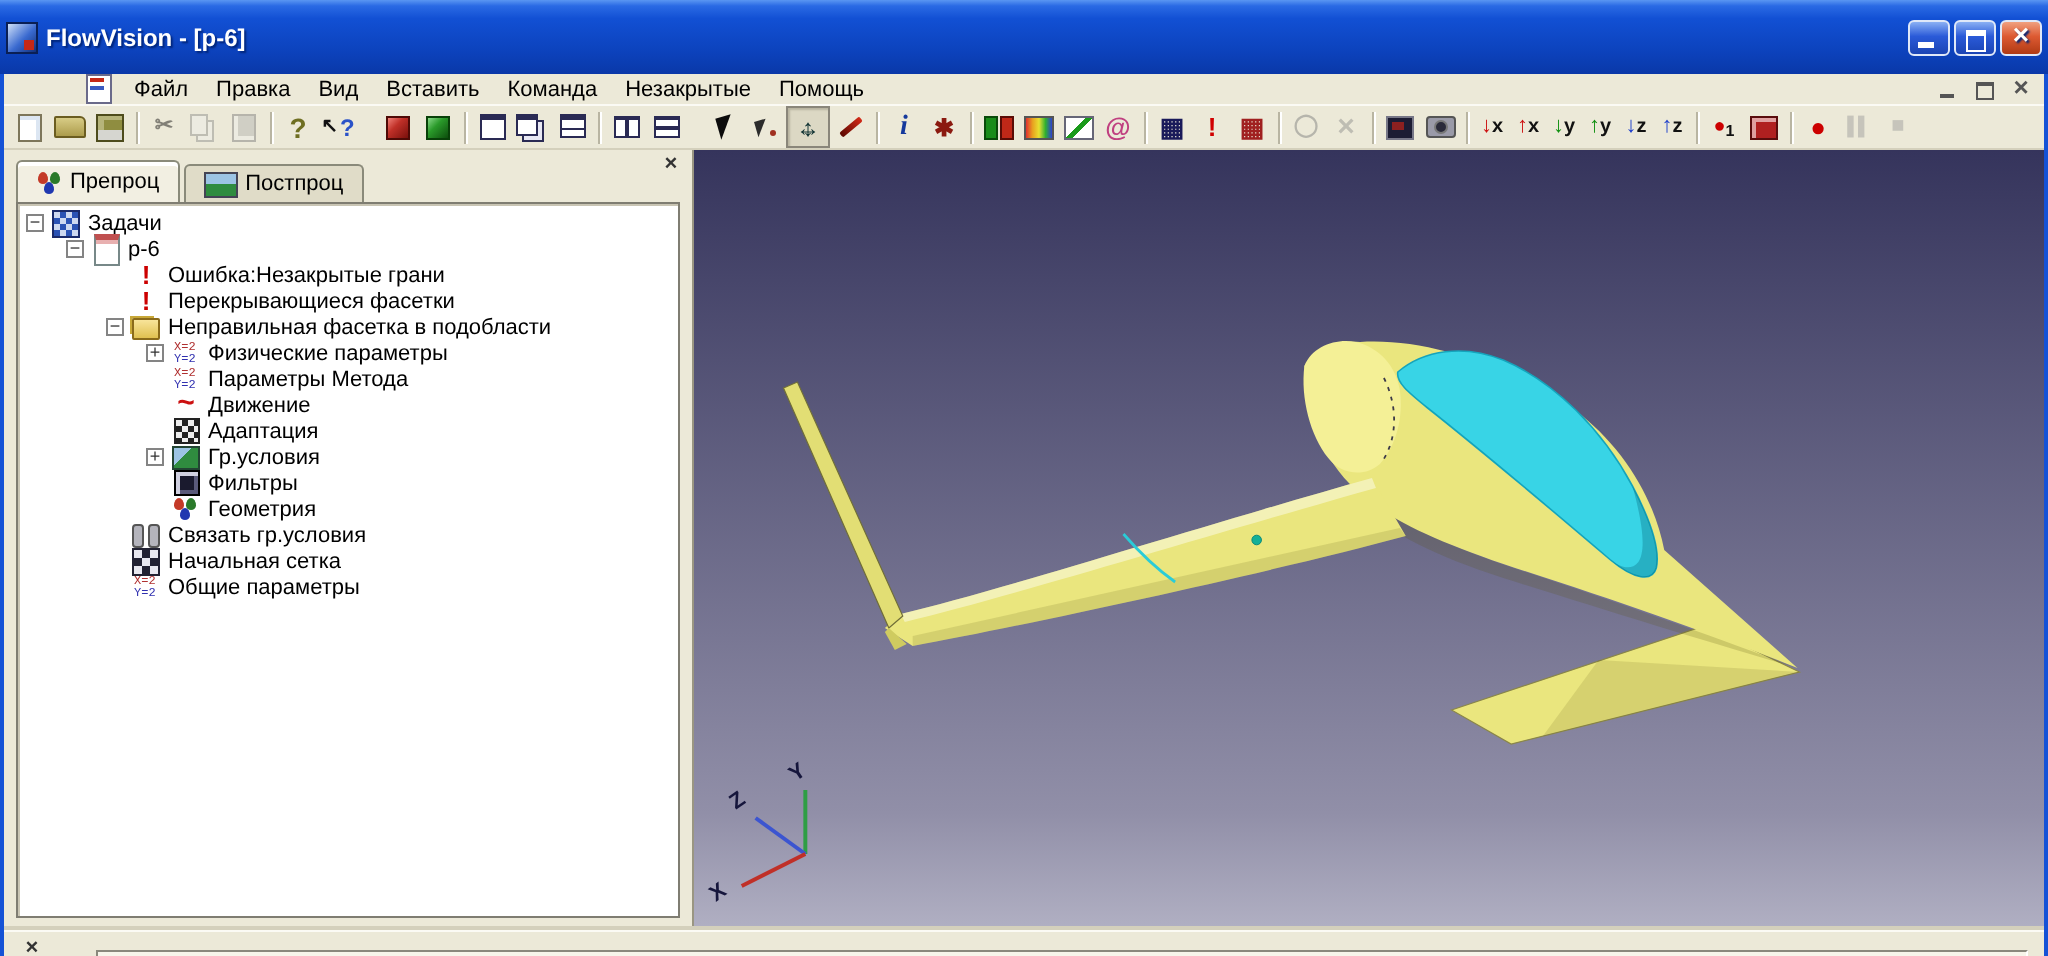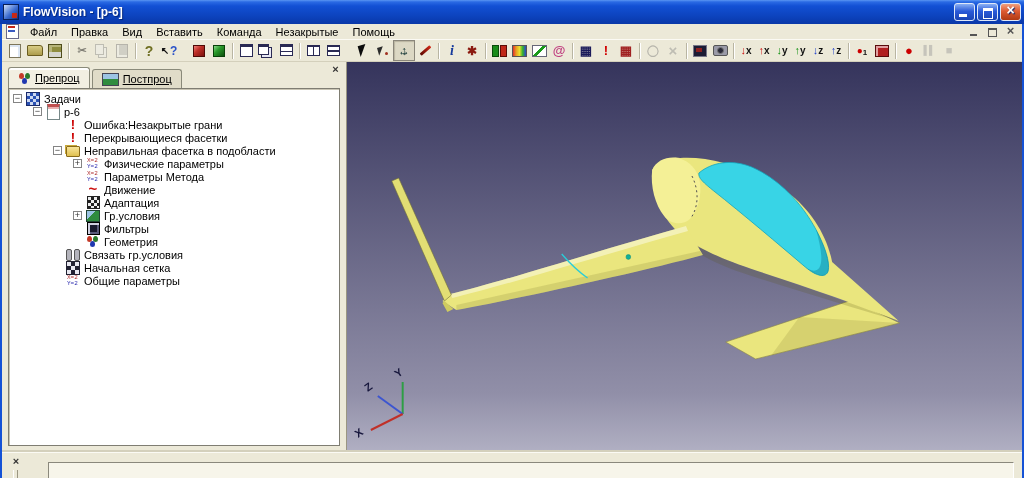--- a/index.html
+++ b/index.html
@@ -1,33 +1,33 @@
 <!DOCTYPE html>
 <html><head>
 <meta charset="utf-8">
 <style>
   html,body{margin:0;padding:0;}
   body{width:1024px;height:478px;overflow:hidden;font-family:"Liberation Sans",sans-serif;font-size:11px;background:#ece9d8;}
   .app{width:1024px;height:478px;position:relative;background:#ece9d8;}
 
   
-  .titlebar{height:24px;background:linear-gradient(180deg,#5a96f2 0%,#2a6ae4 8%,#1250d4 25%,#0c42bc 70%,#0a38a8 100%);display:flex;align-items:center;padding:0 3px;color:#fff;font-weight:bold;font-size:12px;text-shadow:1px 1px 1px #00257a;}
+  .titlebar{height:37px;background:linear-gradient(180deg,#5a96f2 0%,#2a6ae4 8%,#1250d4 25%,#0c42bc 70%,#0a38a8 100%);display:flex;align-items:center;padding:0 3px;color:#fff;font-weight:bold;font-size:12px;text-shadow:1px 1px 1px #00257a;}
   .app-icon{width:14px;height:14px;margin-right:4px;background:linear-gradient(135deg,#cfe0f8 0%,#3a6ad0 55%,#12307a 100%);border:1px solid #0a1f55;position:relative;flex:none;}
   .app-icon::after{content:"";position:absolute;right:1px;bottom:1px;width:5px;height:5px;background:#c62817;}
   .title-controls{margin-left:auto;display:flex;gap:2px;}
   .win-btn{width:19px;height:16px;border:1px solid #dfe8f8;border-radius:3px;position:relative;background:linear-gradient(180deg,#8ab0f4,#2a5ad8 45%,#1a44b4);}
   .win-btn.close{background:linear-gradient(180deg,#f0a080,#dd5a32 45%,#b03a14);}
   .win-btn.minimize::after{content:"";position:absolute;left:4px;bottom:3px;width:8px;height:3px;background:#fff;}
   .win-btn.restore::after{content:"";position:absolute;left:5px;top:4px;width:8px;height:7px;border:1px solid #fff;border-top:3px solid #fff;}
   .win-btn.close::after{content:"×";position:absolute;left:0;right:0;top:-2px;text-align:center;color:#fff;font-size:14px;font-weight:bold;}
 
   .below-title{border-left:2px solid #1552d6;border-right:2px solid #1552d6;height:458px;background:#ece9d8;box-sizing:border-box;}
 
   
-  .menubar{height:15px;display:flex;align-items:center;background:#ece9d8;padding:0 2px;}
+  .menubar{height:15px;display:flex;align-items:center;background:#ece9d8;padding:0 2px;margin-left:37px;}
   .doc-icon{width:11px;height:13px;background:#fff;border:1px solid #6a6a8a;margin:0 4px 0 2px;position:relative;flex:none;}
   .doc-icon::after{content:"";position:absolute;left:1px;top:1px;width:7px;height:2px;background:#c62817;box-shadow:0 4px 0 #3a5ac0;}
   .menu-item{padding:0 7px;color:#000;cursor:default;}
   .mdi-controls{margin-left:auto;display:flex;gap:3px;margin-right:2px;}
   .mdi-btn{width:15px;height:12px;position:relative;}
   .mdi-btn.minimize::after{content:"";position:absolute;left:3px;bottom:2px;width:7px;height:2px;background:#555;}
   .mdi-btn.restore::after{content:"";position:absolute;left:3px;top:2px;width:7px;height:6px;border:1px solid #555;border-top:2px solid #555;}
   .mdi-btn.close::after{content:"×";position:absolute;left:0;right:0;top:-3px;text-align:center;color:#555;font-size:13px;font-weight:bold;}
 
   
@@ -83,21 +83,21 @@
   .ic-film::before{content:"";width:12px;height:10px;background:#b02020;border:1px solid #5a0c0c;box-shadow:inset 2px 2px 0 #e0a0a0;}
   .ic-rec .g1{font-size:13px;color:#cc0000;}
   .ic-pause .g1{font-size:9px;color:#999;letter-spacing:-1px;}
   .ic-stop .g1{font-size:11px;color:#999;}
 
   
   .content{display:flex;height:390px;}
   .left-panel{width:344px;flex:none;position:relative;background:#ece9d8;border-right:1px solid #9a9682;}
   .panel-close{position:absolute;right:4px;top:2px;width:13px;height:13px;text-align:center;line-height:11px;font-size:11px;font-weight:bold;color:#333;}
   .tabbar{height:23px;display:flex;align-items:flex-end;gap:2px;padding:3px 4px 0 6px;}
-  .tab{height:18px;display:flex;align-items:center;gap:4px;padding:0 9px;border:1px solid #8a8a7a;border-bottom:none;border-radius:3px 3px 0 0;background:#e0dcc8;color:#000;text-decoration:underline;}
+  .tab{height:18px;display:flex;align-items:center;gap:4px;padding:0 9px;border:1px solid #8a8a7a;border-bottom:none;border-radius:3px 3px 0 0;background:#e0dcc8;color:#000;}
   .tab.active{height:20px;background:#f2efe2;box-shadow:inset 0 2px 0 #fff;position:relative;z-index:2;}
   .tabicon{display:inline-block;flex:none;}
   .drops-tab-icon{width:13px;height:12px;position:relative;}
   .drops-tab-icon::before{content:"";position:absolute;left:1px;top:1px;width:5px;height:6px;border-radius:50% 50% 50% 50%/62% 62% 38% 38%;background:#c43a28;box-shadow:6px 0 0 #2a7a2a;}
   .drops-tab-icon::after{content:"";position:absolute;left:4px;top:6px;width:5px;height:6px;border-radius:50% 50% 50% 50%/62% 62% 38% 38%;background:#2038b0;}
   .image-tab-icon{width:15px;height:11px;border:1px solid #445;background:linear-gradient(#9cc4e4 45%,#2f8c3f 45%);}
   .tree-box{position:absolute;left:6px;right:6px;top:26px;bottom:6px;background:#fff;border:1px solid #7f7d72;box-shadow:inset 1px 1px 0 #c9c5b4;overflow:hidden;padding-top:3px;}
   .trow{height:13px;display:flex;align-items:center;white-space:nowrap;color:#000;}
   .trow[data-level="0"]{padding-left:4px;}
   .trow[data-level="1"]{padding-left:24px;}

